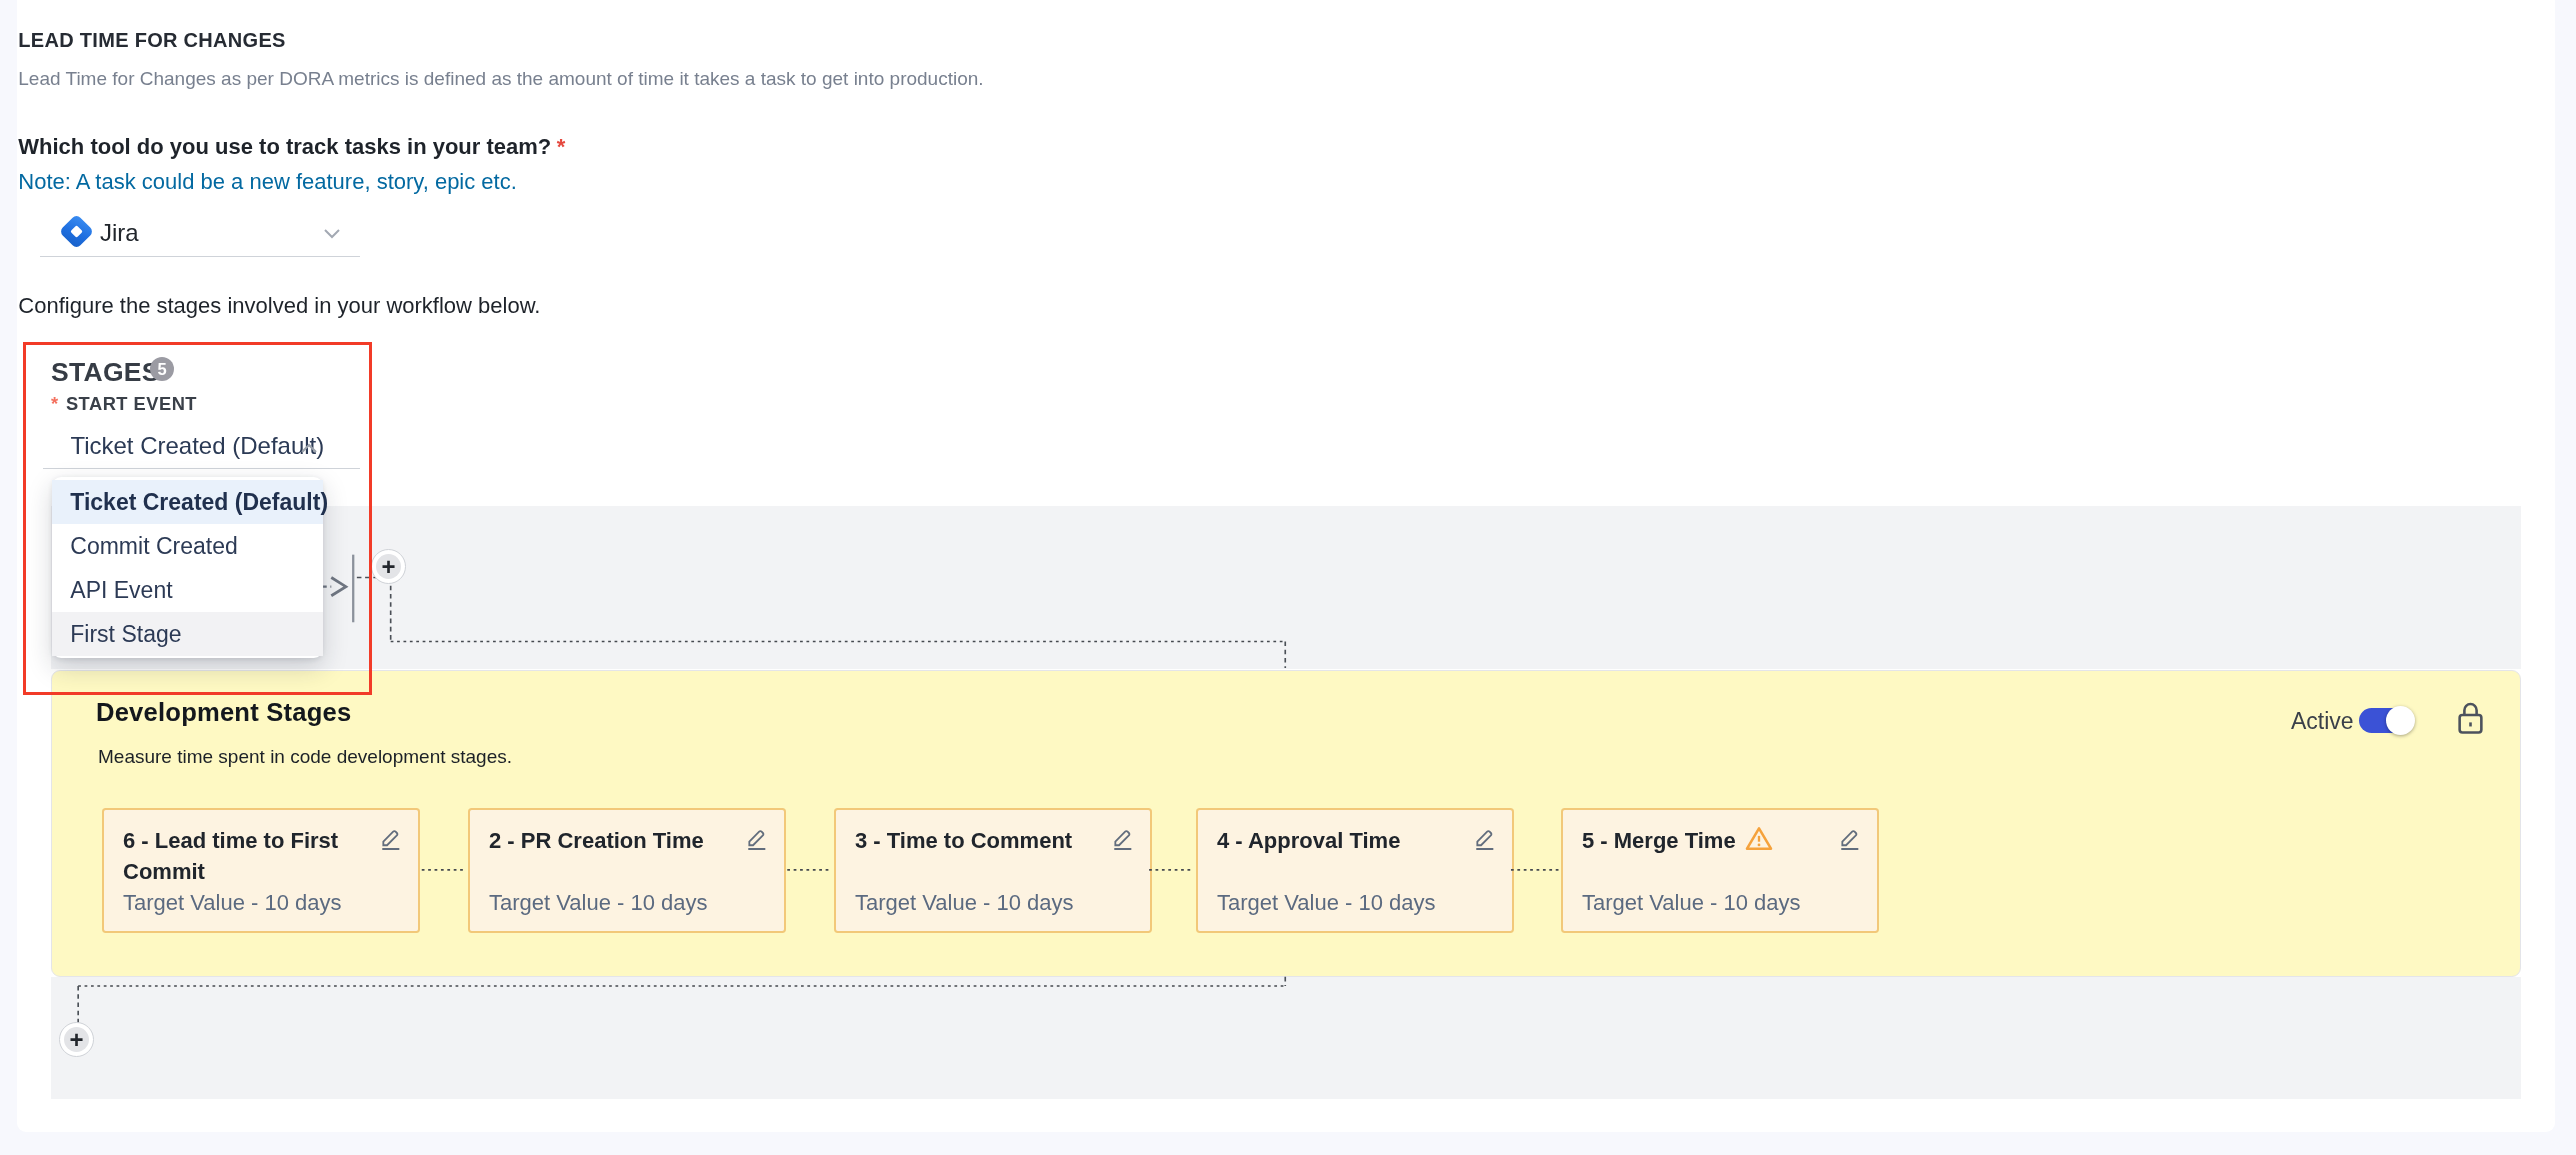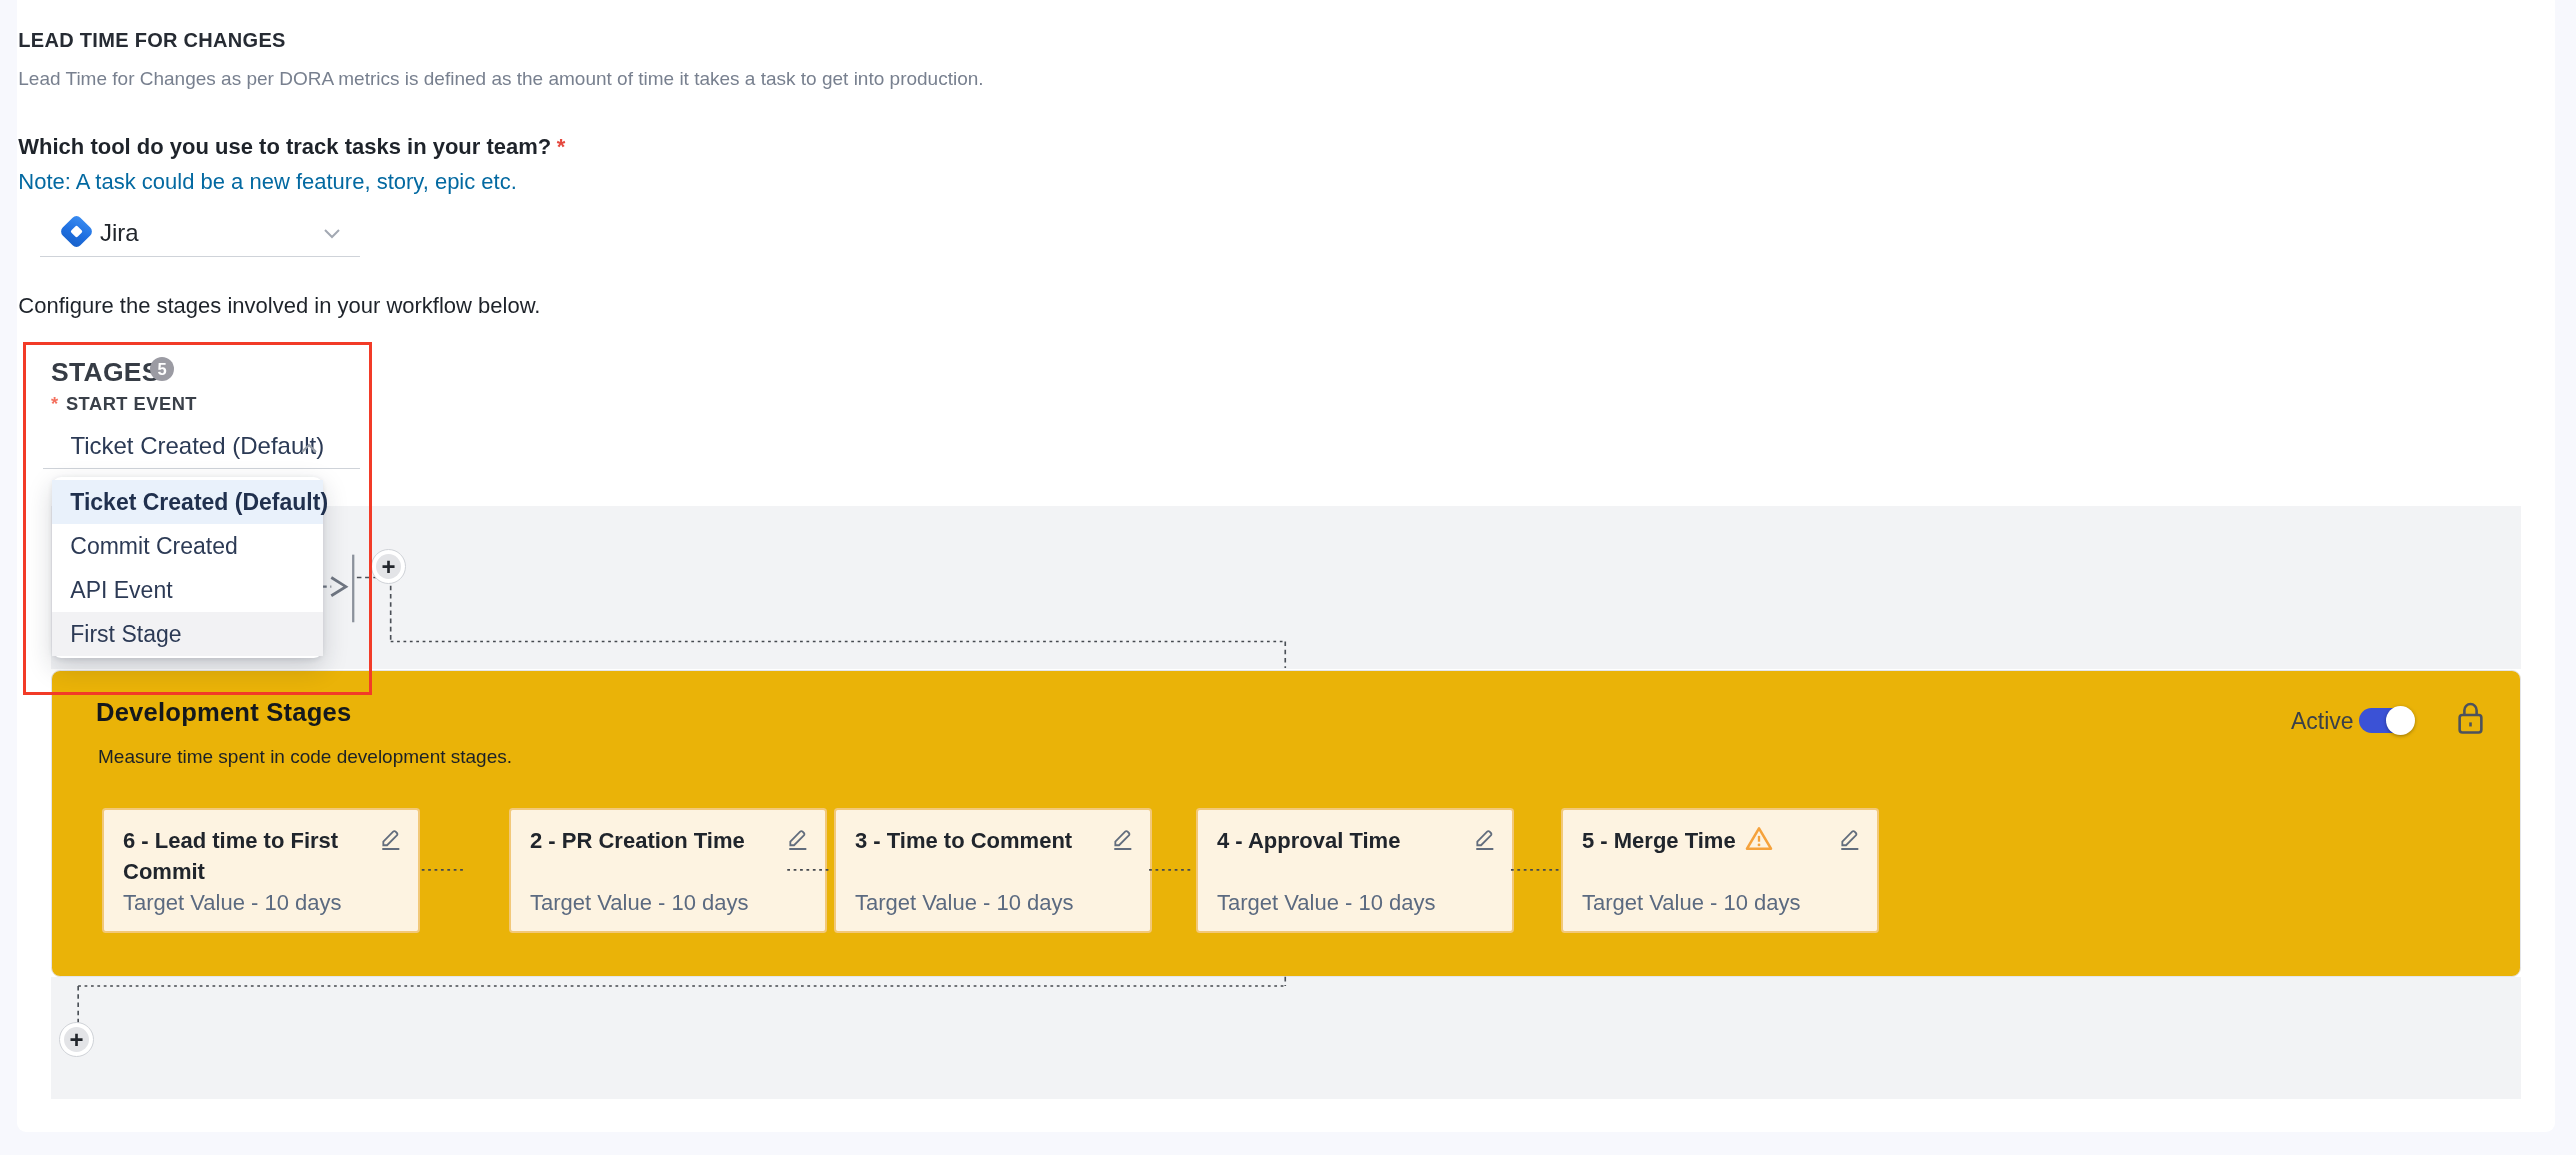--- a/index.html
+++ b/index.html
@@ -47,30 +47,30 @@
   .band-top{top:506px;height:163px;}
   .band-bottom{top:977px;height:122px;}
   
   .flow{left:0;top:0;z-index:4;pointer-events:none;}
   
   .plus{width:35px;height:35px;border-radius:50%;background:#ffffff;border:1.8px solid #cfd2d7;display:flex;align-items:center;justify-content:center;z-index:6;cursor:pointer;padding:0;}
   .plus .inner{width:25.6px;height:25.6px;border-radius:50%;background:#e3e4e7;display:flex;align-items:center;justify-content:center;font-size:24px;font-weight:bold;color:#22262c;line-height:1;}
   .plus-top{left:371px;top:549px;}
   .plus-bottom{left:59px;top:1022px;}
   
-  .panel{left:51px;top:670px;width:2470px;height:307px;background:#eab308;border:1.8px solid #e4e5e9;border-radius:9.1px;box-sizing:border-box;z-index:2;}
+  .panel{left:51px;top:670px;width:2470px;height:307px;background:#fef9c3;border:1.8px solid #e4e5e9;border-radius:9.1px;box-sizing:border-box;z-index:2;}
   .panel-title{left:44px;top:27.4px;font-size:25.6px;font-weight:bold;color:#14181d;letter-spacing:0.2px;}
   .panel-sub{left:46px;top:75px;font-size:19px;color:#1c2127;}
   .active-label{left:2239px;top:37px;font-size:23px;color:#3a4049;}
   .toggle{left:2307px;top:37px;width:53px;height:25px;border-radius:12.8px;background:#3b52d6;cursor:pointer;}
   .knob{position:absolute;left:26.5px;top:-1.8px;width:29px;height:29px;border-radius:50%;background:#ffffff;box-shadow:0 0.9px 3.7px rgba(0,0,0,.35);}
   .lock{left:2402px;top:29px;cursor:pointer;}
   
   .card{top:137px;width:318px;height:125px;background:#fdf3e1;border:2.7px solid #f2c879;border-radius:3.7px;box-sizing:border-box;z-index:3;}
-  .card.c1{left:50px;}.card.c2{left:416px;margin-left:41px;}.card.c3{left:782px;}.card.c4{left:1144px;padding-left:8px;}.card.c5{left:1509px;}
+  .card.c1{left:50px;}.card.c2{left:416px;}.card.c3{left:782px;}.card.c4{left:1144px;padding-left:8px;}.card.c5{left:1509px;}
   .card-title{position:absolute;left:19px;top:14.6px;width:230px;font-size:22px;font-weight:bold;color:#20252c;line-height:31px;}
   .card-target{position:absolute;left:19px;bottom:14.6px;font-size:22px;color:#5b6a80;}
   .edit-icon{position:absolute;right:14.6px;top:14.6px;cursor:pointer;}
   .warn-icon{display:inline-block;vertical-align:-3.7px;margin-left:9.1px;}
 </style>
 </head>
 <body>
 
 <div class="abs main-card"></div>
 

